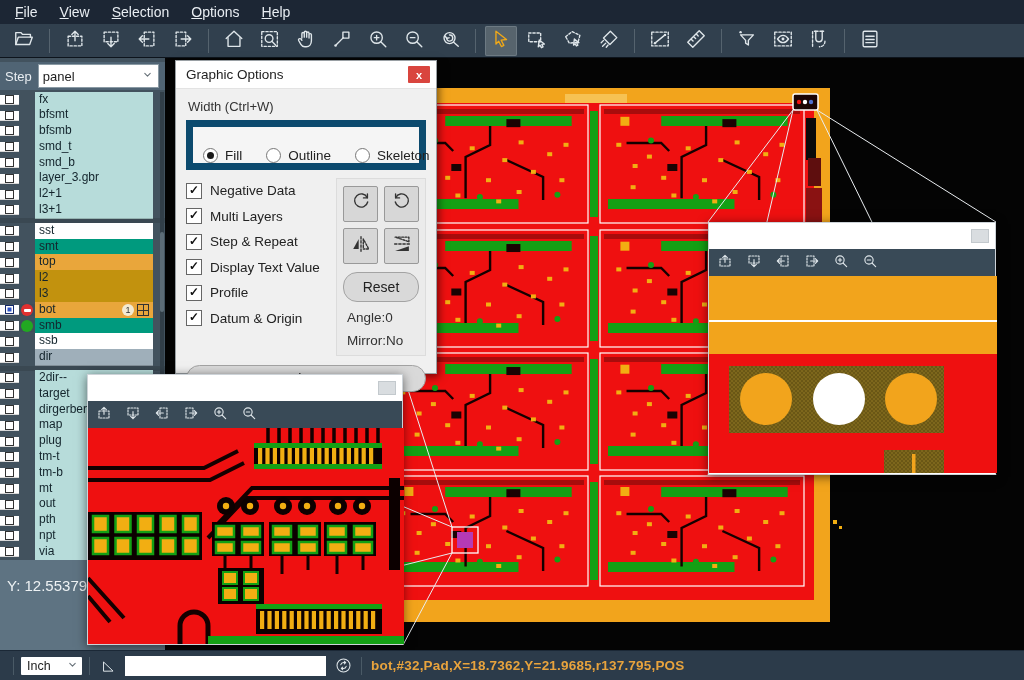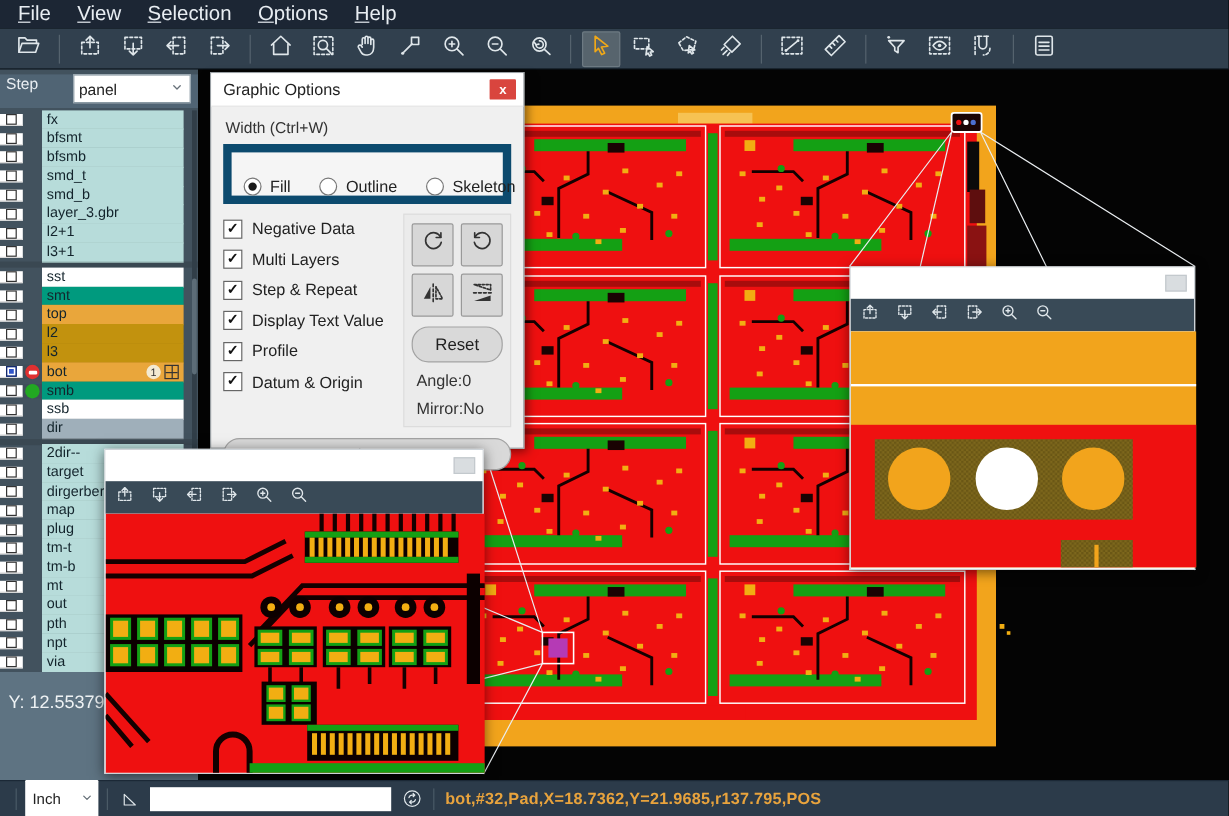--- a/index.html
+++ b/index.html
@@ -1,31 +1,31 @@
 <!DOCTYPE html>
 <html><head>
 <meta charset="utf-8">
 <style>
   html,body{margin:0;padding:0;background:#000;}
   #app{position:relative;width:1024px;height:680px;overflow:hidden;background:#040404;
        font-family:"Liberation Sans",sans-serif;-webkit-font-smoothing:antialiased;}
   
   #menubar{position:absolute;left:0;top:0;width:1024px;height:24px;background:#1c2634;
            display:flex;align-items:center;padding-left:4px;box-sizing:border-box;}
-  .menu-item{color:#e8edf2;font-size:17px;padding:0 11px;height:24px;line-height:24px;cursor:default;}
+  .menu-item{color:#e8edf2;font-size:14px;padding:0 11px;height:24px;line-height:24px;cursor:default;}
   .menu-item .ul{text-decoration:underline;}
   
   #toolbar{position:absolute;left:0;top:24px;width:1024px;height:34px;background:#31404e;
            display:flex;align-items:center;padding-left:6px;box-sizing:border-box;border-bottom:1px solid #0d141c;}
   .tbtn{width:32px;height:30px;display:flex;align-items:center;justify-content:center;border-radius:2px;margin:0 2px;}
   .tbtn.active{background:#57646d;box-shadow:inset 0 0 0 1px #6d7a83;}
   .tsep{width:1px;height:24px;background:#55636e;margin:0 7px;}
   
   #sidebar{position:absolute;left:0;top:58px;width:165px;height:592px;background:#42525e;}
-  #steprow{display:flex;height:28px;margin-top:4px;background:#506474;padding-left:5px;gap:23px;}
+  #steprow{display:flex;align-items:center;height:28px;margin-top:4px;background:#506474;padding-left:5px;}
   .steplabel{color:#e9eef2;font-size:13px;margin-right:6px;}
   .stepselect{flex:1;margin-right:6px;height:22px;background:#fff;border:1px solid #8a9aa4;display:flex;
               align-items:center;justify-content:space-between;padding:0 4px;font-size:13px;color:#222;}
   #layerlist{margin-top:2px;}
   .lrow{display:flex;height:15.8px;align-items:center;}
   .cbcell{width:19px;background:#fff;display:flex;align-items:center;justify-content:center;border-bottom:1px solid #d8d8d8;}
   .cb-s{width:9px;height:9px;border:1.5px solid #333;background:#fff;box-sizing:border-box;}
   .cb-s.on{background:#2f55c9;border-color:#142a6b;box-shadow:inset 0 0 0 1.5px #fff;}
   .indcell{width:16px;background:#3f4e5a;display:flex;align-items:center;justify-content:center;}
   .ind-record{width:12px;height:12px;border-radius:50%;background:#e03030;position:relative;}
@@ -78,21 +78,21 @@
   #win-left{left:87px;top:374px;width:316px;height:271px;}
   #win-right{left:708px;top:222px;width:288px;height:253px;}
   .wtitle{height:26px;background:#fff;display:flex;align-items:center;justify-content:flex-end;padding-right:6px;}
   .wbtn{width:16px;height:12px;background:#d9dde0;border:1px solid #c3c9cd;}
   .wtoolbar{height:27px;background:#394a57;display:flex;align-items:center;padding-left:8px;gap:13px;}
   .wcontent{font-size:0;line-height:0;}
   
   #statusbar{position:absolute;left:0;top:650px;width:1024px;height:30px;background:#2c3b4a;
              border-top:1px solid #1b2836;display:flex;align-items:center;box-sizing:border-box;padding-left:6px;}
   .ssep{width:1px;height:18px;background:#4a5a66;margin:0 7px;}
-  .unitsel{width:52px;height:31px;background:#fff;border-radius:1px;display:flex;align-items:center;
+  .unitsel{width:52px;height:18px;background:#fff;border-radius:1px;display:flex;align-items:center;
            justify-content:space-between;padding:0 3px 0 6px;font-size:12.5px;color:#222;}
   #cmdinput{width:193px;height:20px;border:none;background:#fff;margin:0 6px;font-size:12px;padding:0 4px;}
   .sicon{width:22px;height:22px;display:flex;align-items:center;justify-content:center;}
   #statustext{color:#e8a33d;font-size:13.5px;font-weight:600;letter-spacing:.2px;margin-left:2px;}
 </style>
 </head>
 <body>
 
 <div id="app">
   <div id="menubar">

